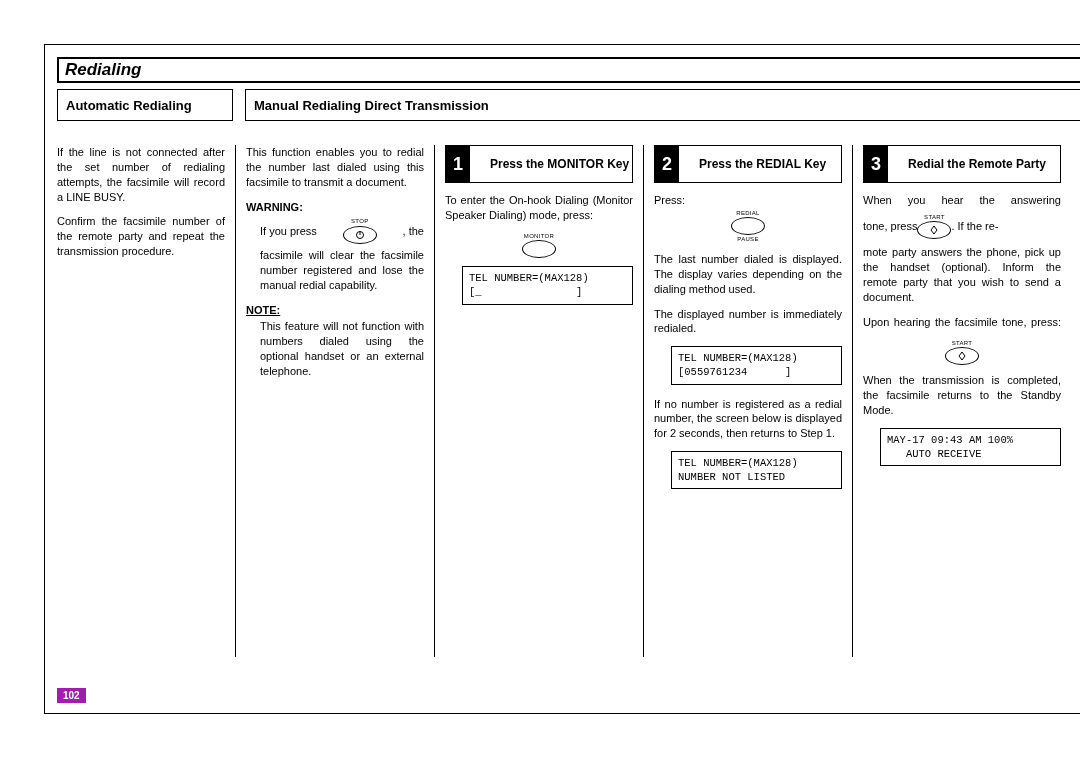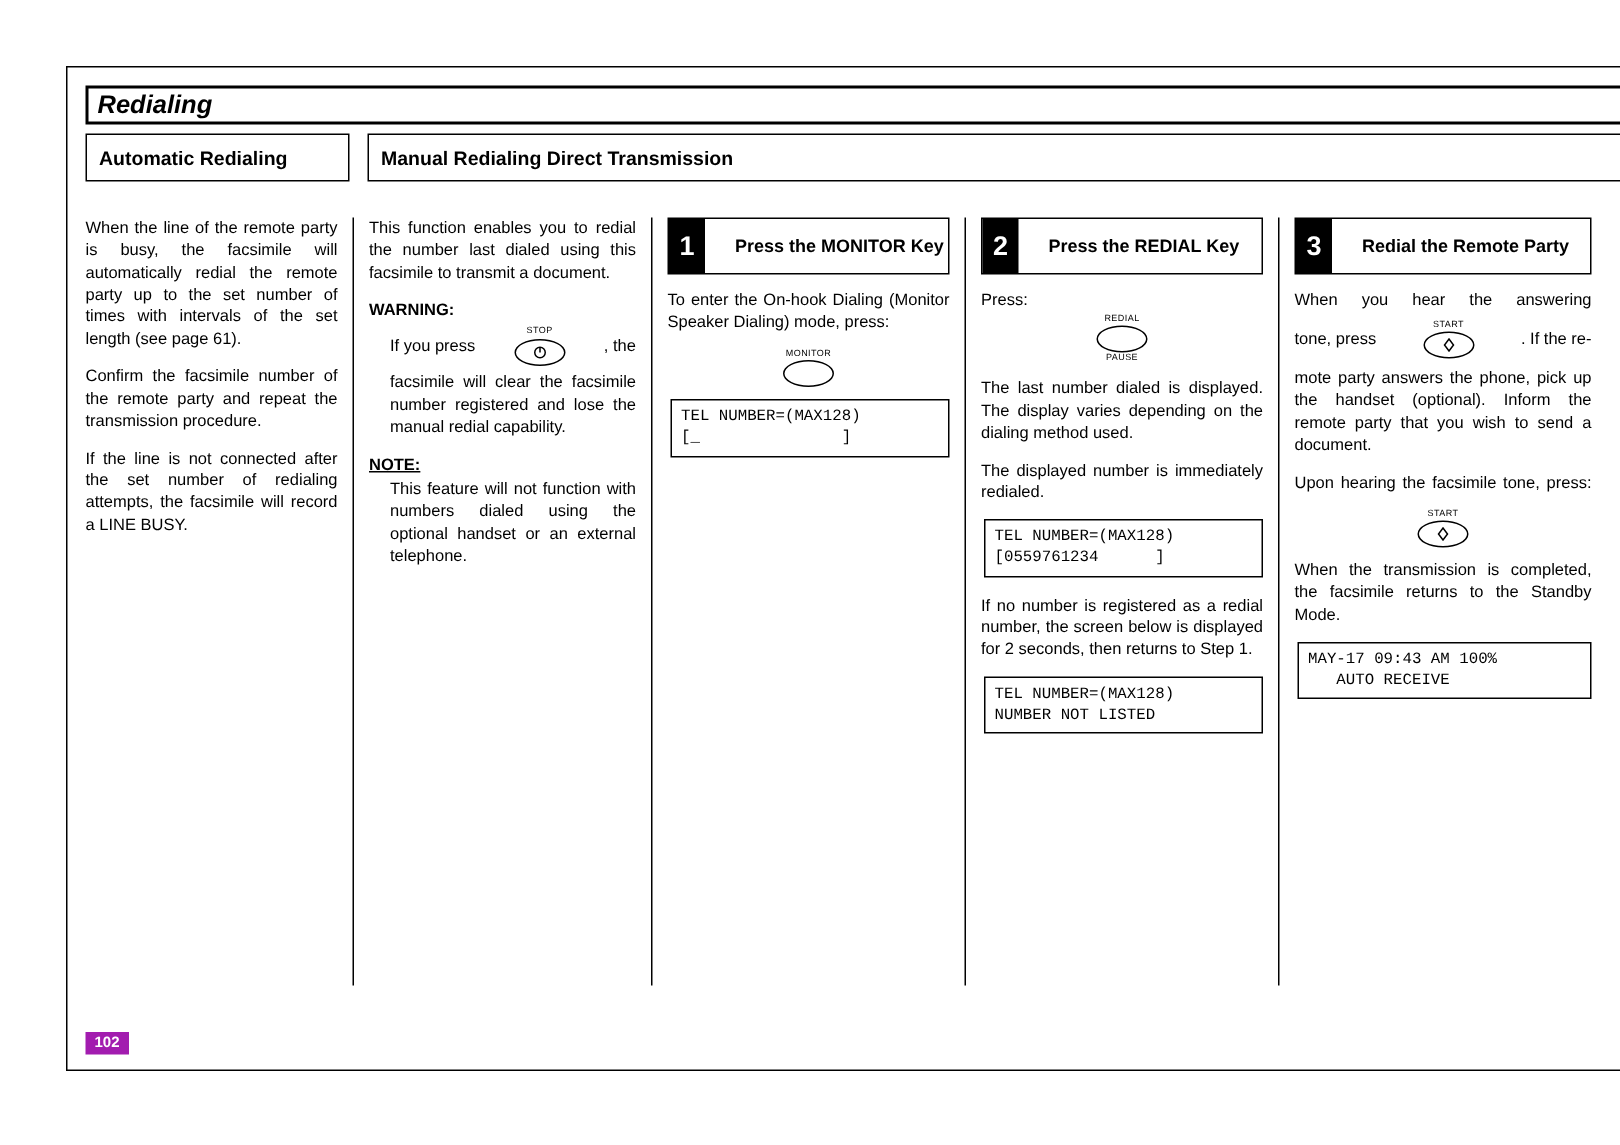--- a/index.html
+++ b/index.html
@@ -136,21 +136,21 @@
     justify-content: center;
     background: #fff;
   }
 
   .lcd {
     border: 1px solid #000;
     font-family: "Courier New", monospace;
     font-size: 10.5px;
     padding: 4px 6px;
     white-space: pre;
-    margin: 8px 0 12px 2px;
+    margin: 8px 0 12px 17px;
     line-height: 1.35;
   }
   .center-icon { display: flex; justify-content: center; margin: 2px 0 8px 0; }
 
   .page-num {
     position: absolute;
     left: 12px;
     bottom: 10px;
     background: #a21caf;
     color: #fff;
@@ -175,23 +175,22 @@
       <span>Automatic Redialing</span>
     </div>
     <div class="subhead manual">
       <span>Manual Redialing Direct Transmission</span>
     </div>
   </div>
 
   <div class="columns">
 
     <div class="col col1">
-      <p class="para">When the line of the remote party is busy, the facsimile will automatically redial the remote party up to the set number of times with intervals of the set length (see page 61).</p>
+      <p class="para">If the line is not connected after the set number of redialing attempts, the facsimile will record a LINE BUSY.</p>
       <p class="para">Confirm the facsimile number of the remote party and repeat the transmission procedure.</p>
-      <p class="para">If the line is not connected after the set number of redialing attempts, the facsimile will record a LINE BUSY.</p>
     </div>
 
     <div class="sep"></div>
 
     <div class="col col2">
       <p class="para">This function enables you to redial the number last dialed using this facsimile to transmit a document.</p>
       <p class="warn">WARNING:</p>
       <div class="note-body">
         <div class="para justify-wide" style="display:flex;align-items:center;justify-content:space-between;margin-bottom:4px;">
           <span>If  you  press</span>
@@ -255,21 +254,21 @@
     </div>
 
     <div class="sep"></div>
 
     <div class="col col5">
       <div class="step-box">
         <div class="step-num">3</div>
         <div class="step-label">Redial the Remote Party</div>
       </div>
       <p class="para justify-wide" style="margin-bottom:6px;">When you hear the answering</p>
-      <div style="display:flex;align-items:center;justify-content:space-between;margin-bottom:6px;">
+      <div style="display:flex;align-items:center;margin-bottom:6px;">
         <span>tone, press</span>
         <span class="btn-icon">
           <span class="btn-label">START</span>
           <span class="btn-oval">
             <svg width="10" height="10" viewBox="0 0 10 10">
                 <path d="M5 1 L8 5 L5 9 L2 5 Z" fill="none" stroke="#000" stroke-width="1"></path>
               </svg>
           </span>
         </span>
         <span>.   If the re-</span>

